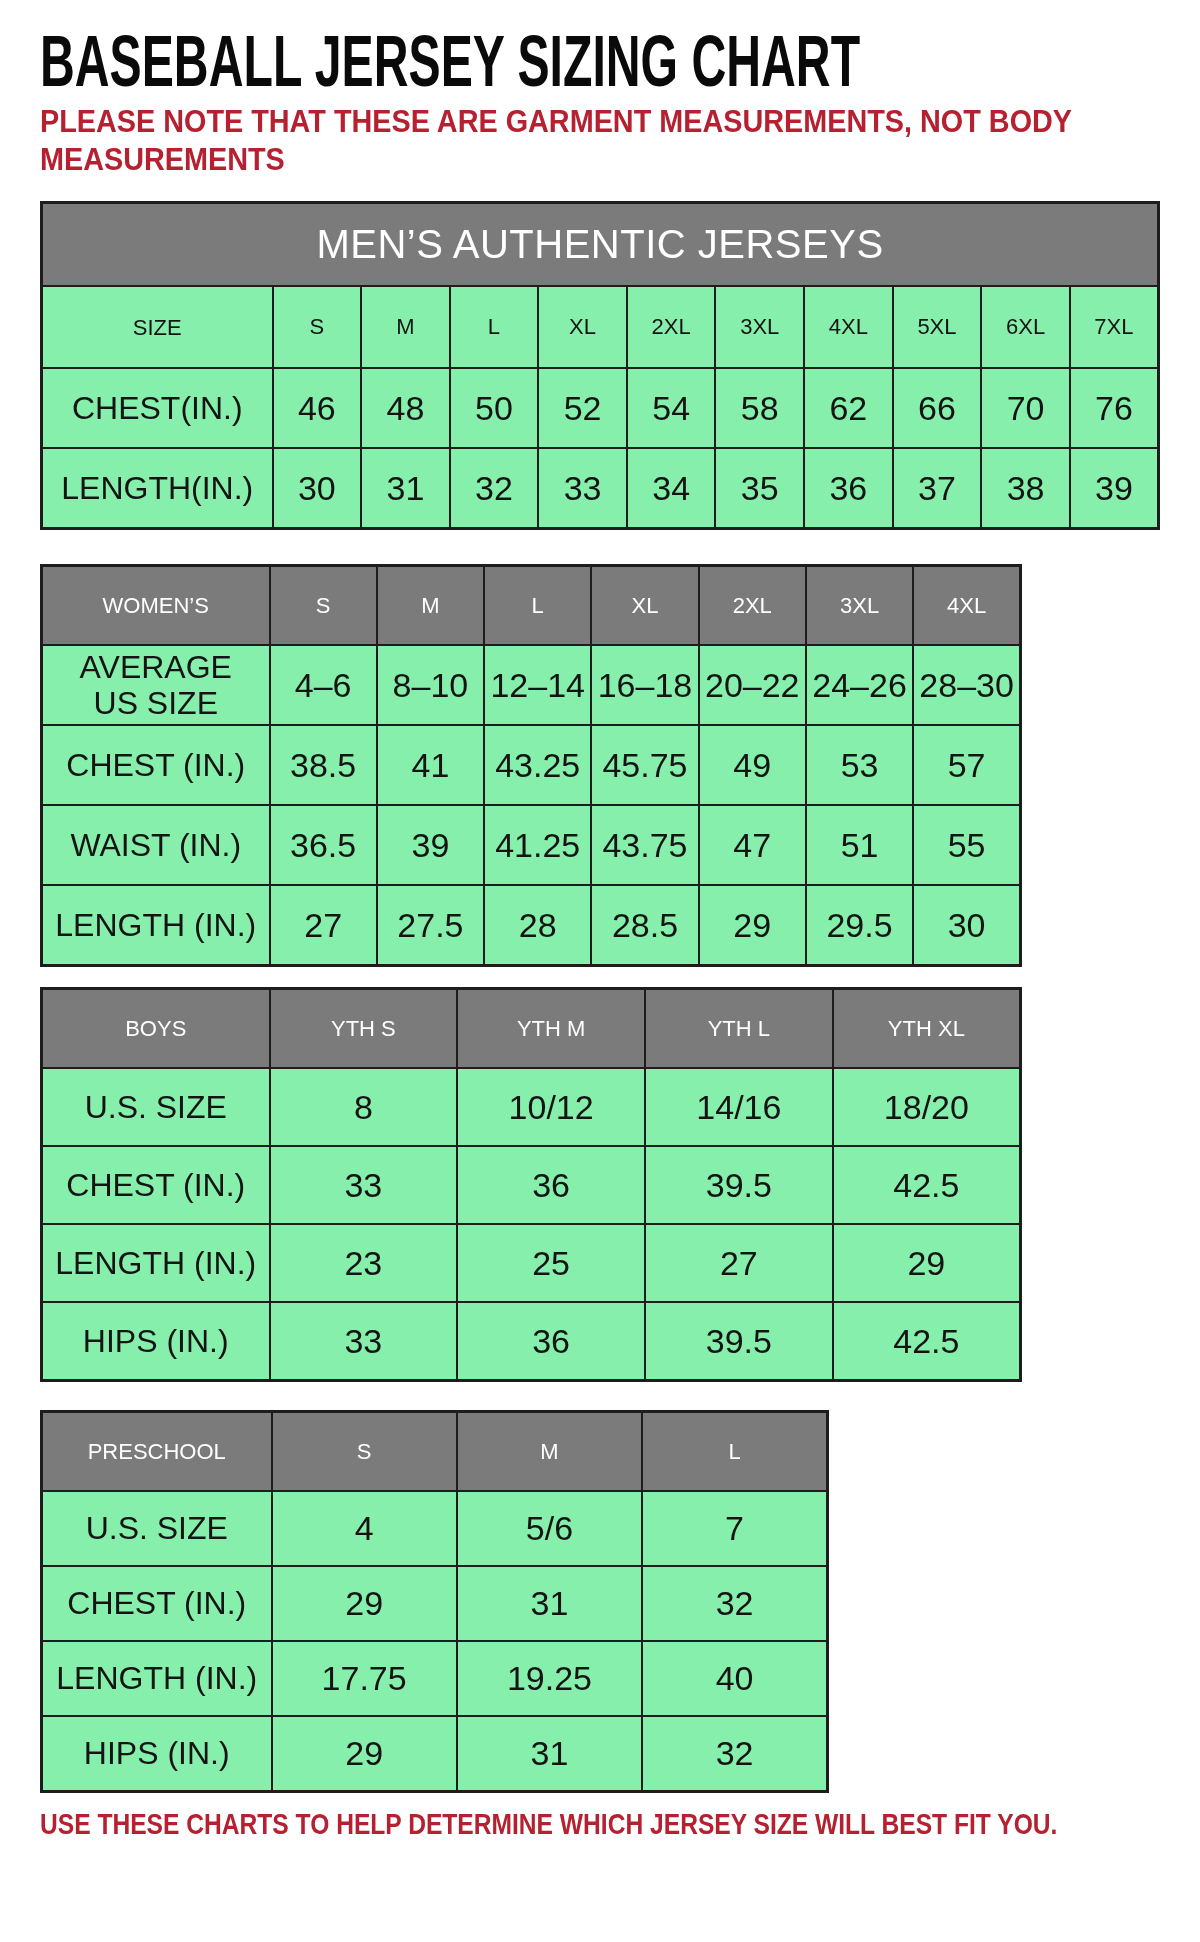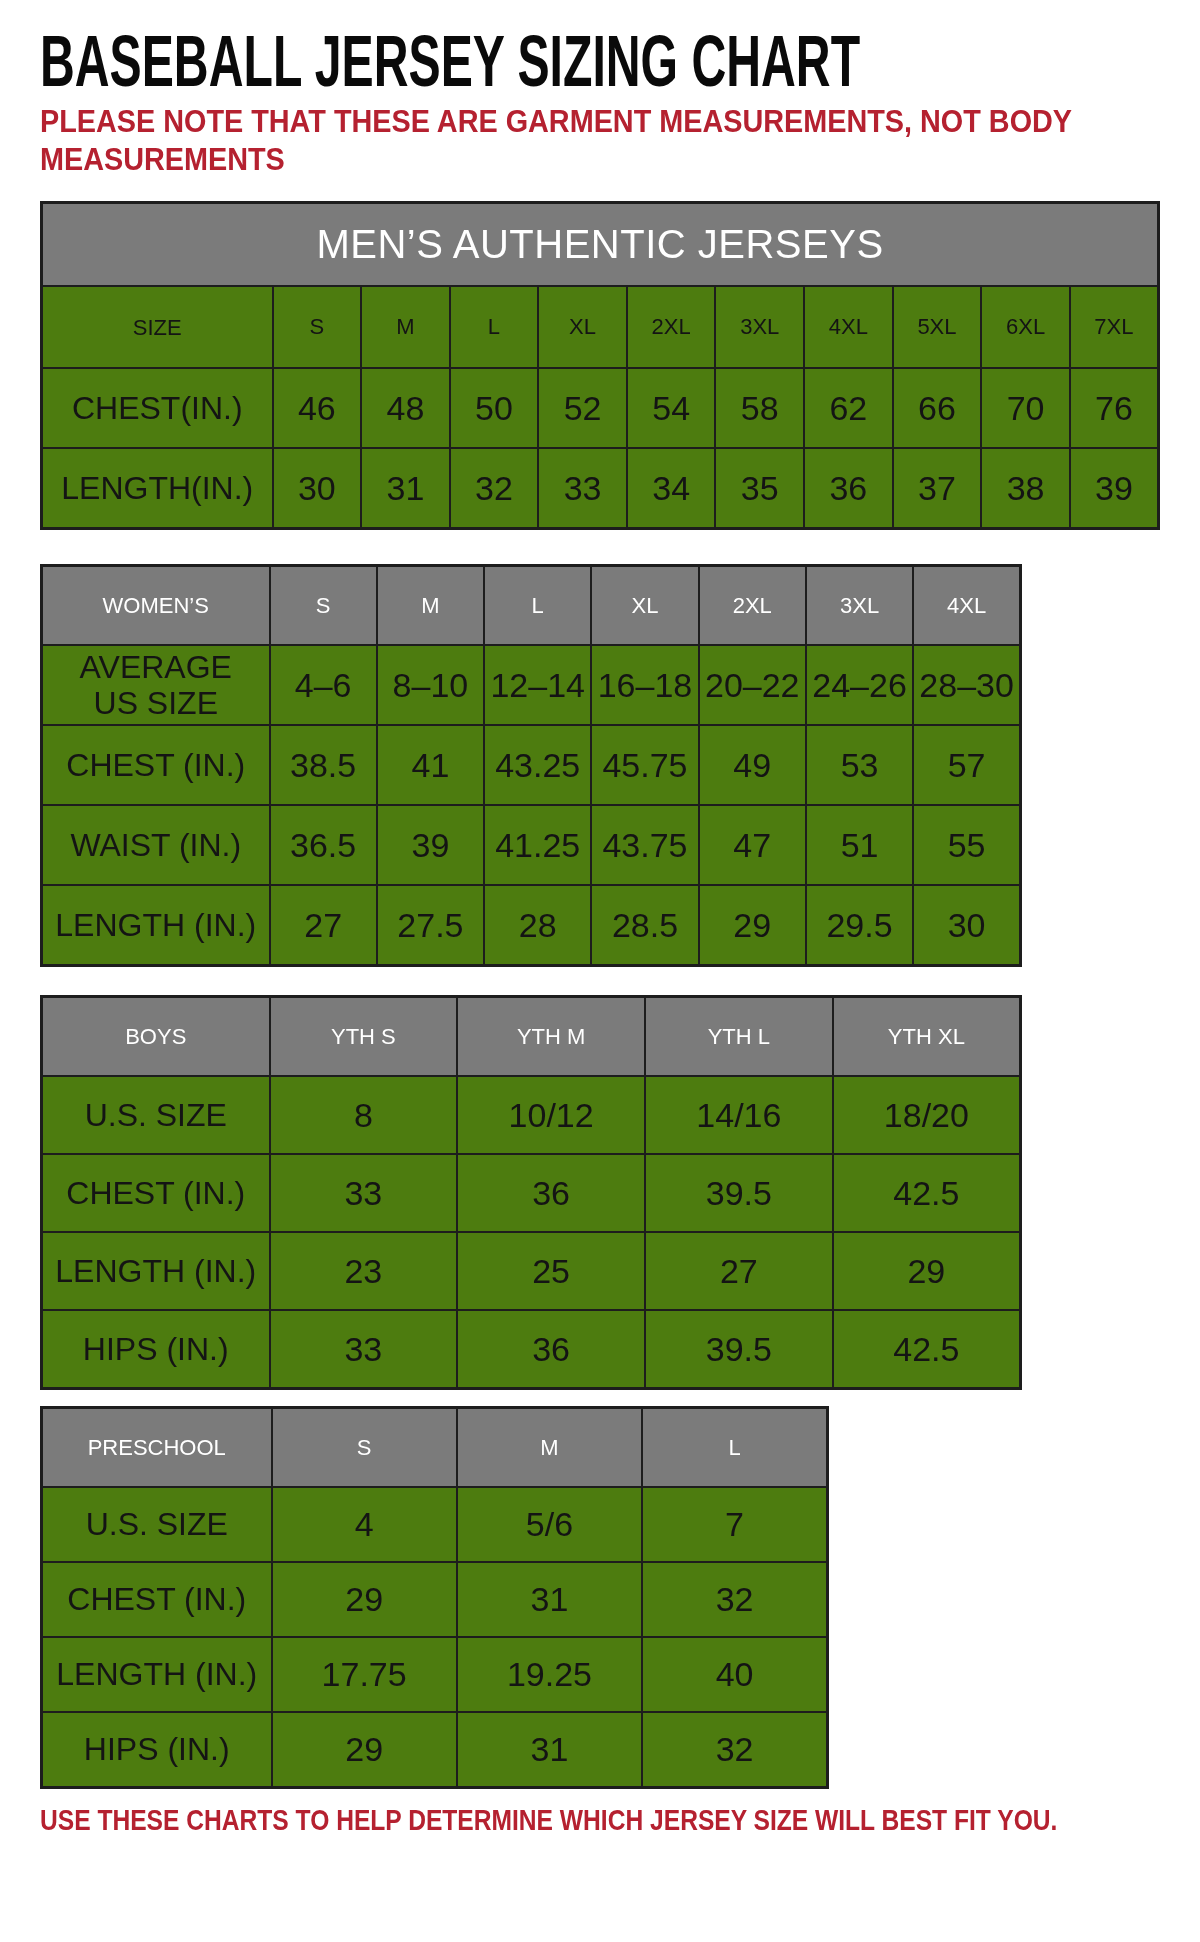--- a/index.html
+++ b/index.html
@@ -38,21 +38,21 @@
     line-height: 1.18;
     transform: scaleX(0.9);
     transform-origin: left top;
     white-space: pre-line;
   }
 
   table.sizing-table {
     border-collapse: collapse;
     table-layout: fixed;
     border: 3px solid var(--table-border);
-    background: #4d7c0f;
+    background: #86efac;
   }
   .sizing-table th, .sizing-table td {
     border: 2px solid var(--table-border);
     font-weight: normal;
     text-align: center;
     vertical-align: middle;
     padding: 0;
     overflow: hidden;
   }
   .banner-row th {
@@ -67,25 +67,25 @@
     background: var(--header-gray);
     color: var(--header-text);
   }
   .label-cell { font-size: 32px; white-space: pre-line; line-height: 1.15; }
   .val-cell { font-size: 34px; }
 
   .t-mens { width: 1120px; margin-bottom: 34px; }
   .t-mens .head-row   { height: 82px; }
   .t-mens .data-row   { height: 80px; }
 
-  .t-womens { width: 982px; margin-bottom: 28px; padding-left: 38px; }
+  .t-womens { width: 982px; margin-bottom: 20px; padding-left: 38px; }
   .t-womens .head-row { height: 80px; }
   .t-womens .data-row { height: 80px; }
 
-  .t-boys { width: 982px; margin-bottom: 16px; }
+  .t-boys { width: 982px; margin-bottom: 28px; }
   .t-boys .head-row   { height: 80px; }
   .t-boys .data-row   { height: 78px; }
 
   .t-preschool { width: 789px; margin-bottom: 14px; }
   .t-preschool .head-row { height: 80px; }
   .t-preschool .data-row { height: 75px; }
 
   .footer {
     margin: 0;
     color: var(--accent-red);

